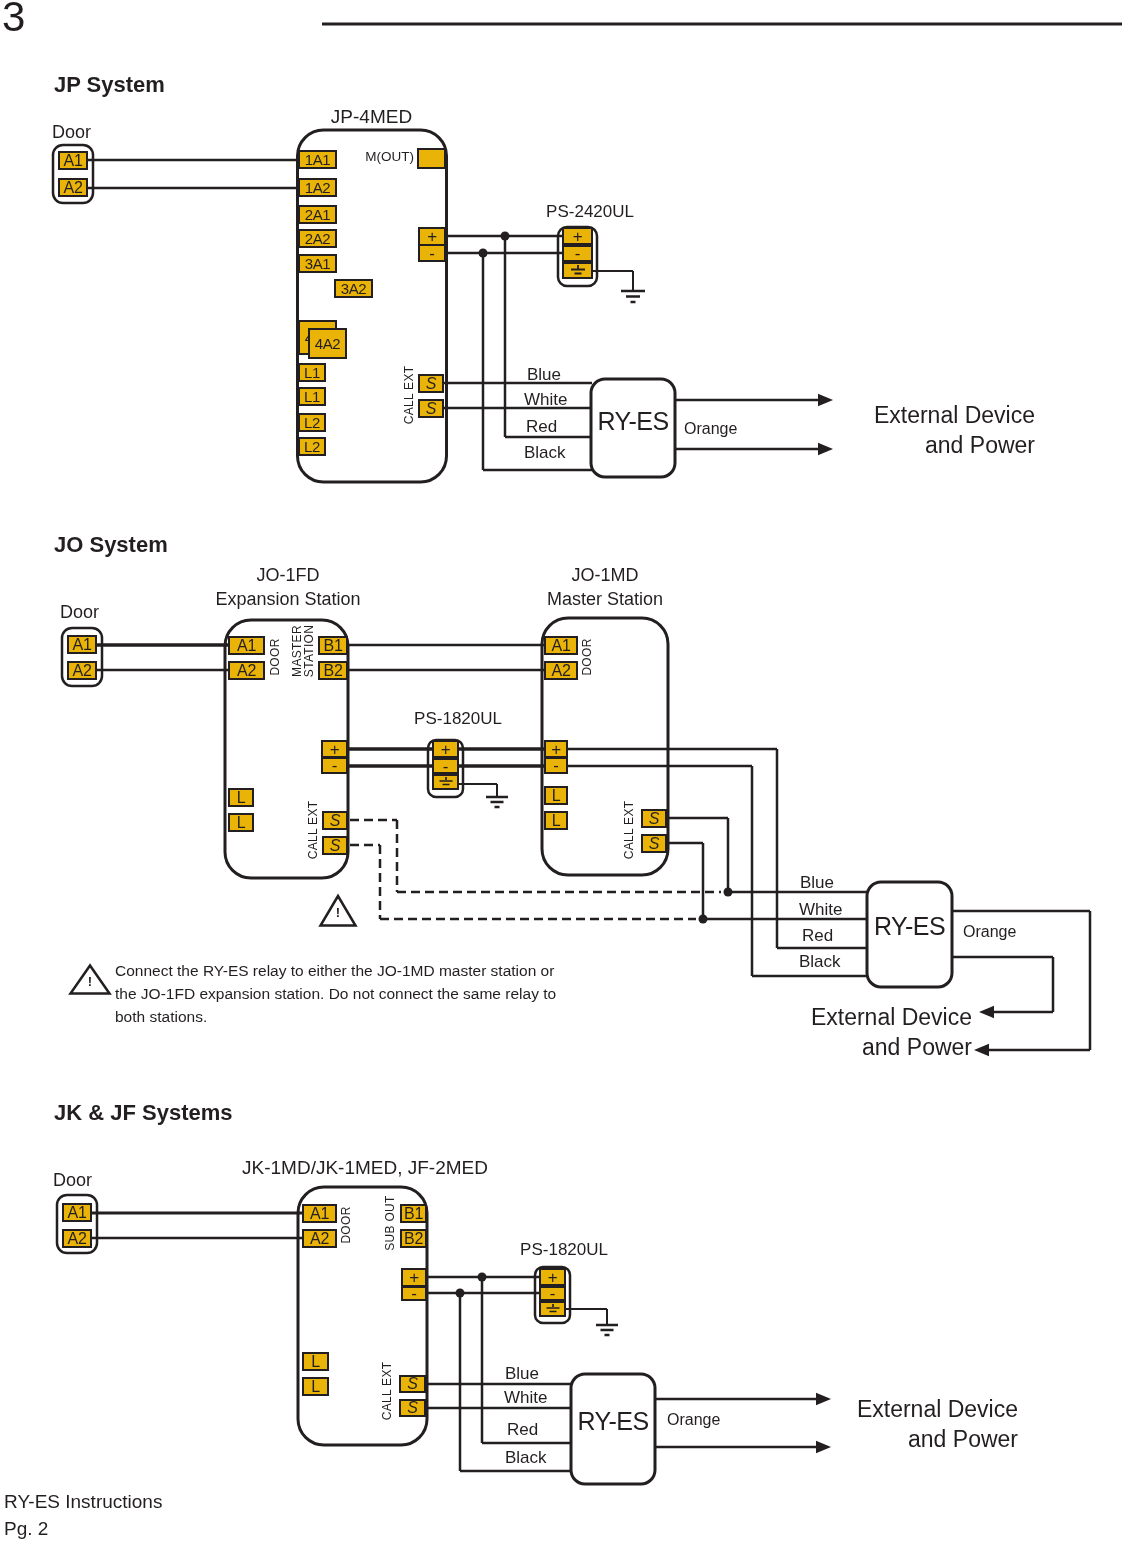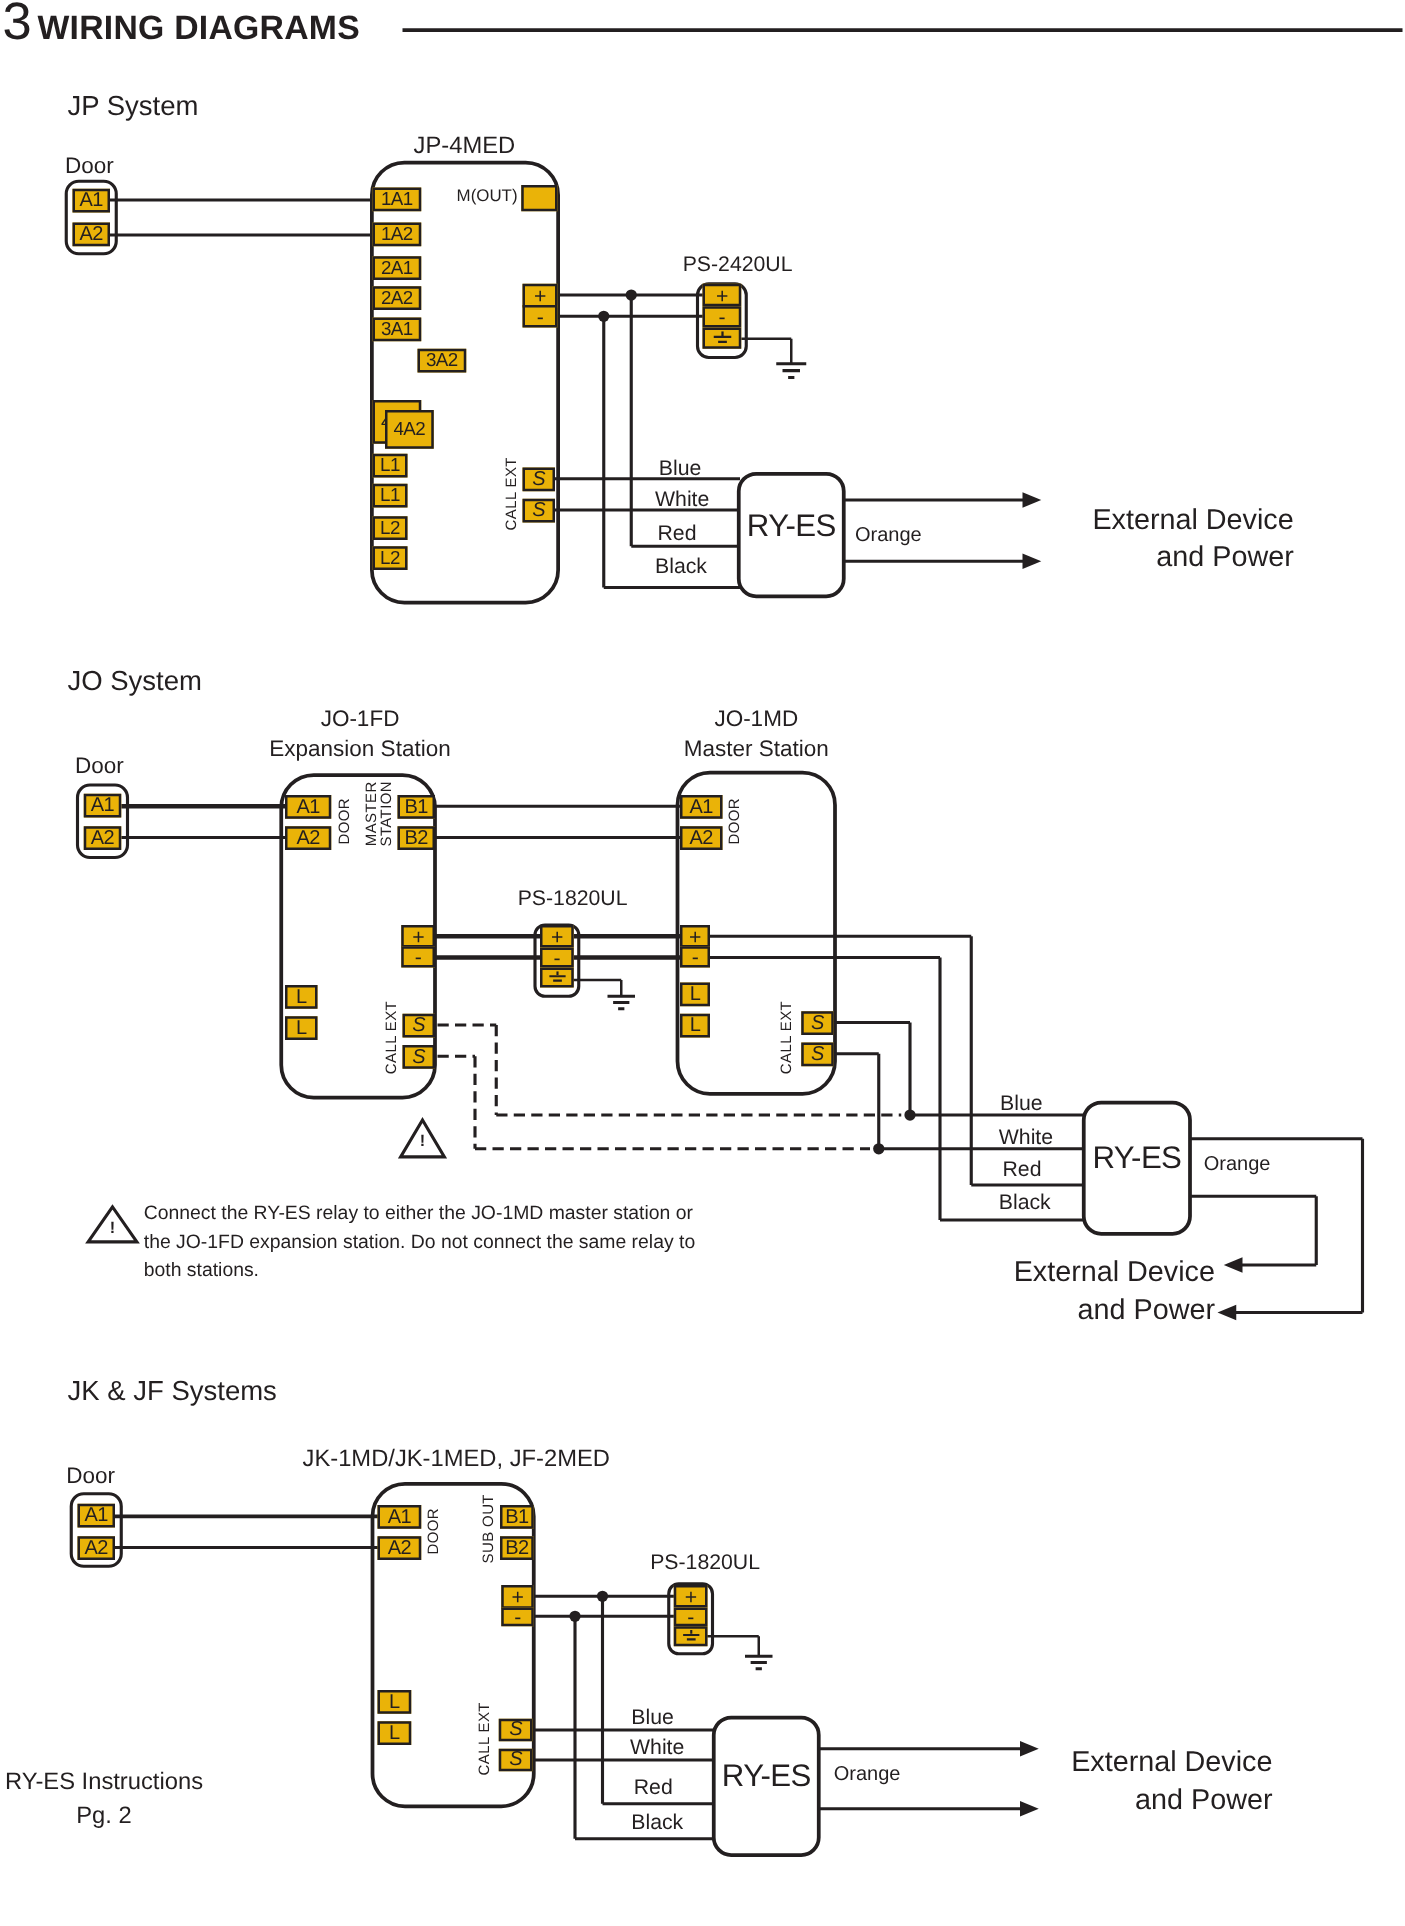--- a/index.html
+++ b/index.html
@@ -8,21 +8,21 @@
   .abs{position:absolute;}
   svg.layer{position:absolute;left:0;top:0;}
   .term{position:absolute;box-sizing:border-box;border:2px solid #231f20;background:#eab308;
         display:flex;align-items:center;justify-content:center;
         font-size:15px;letter-spacing:-0.4px;line-height:1;}
   .term.big{font-size:16px;}
   .term.it{font-style:italic;font-size:16px;}
   .term.sym{font-size:17px;}
   .h1num{font-size:42px;line-height:1;font-weight:400;}
   .h1{font-size:27px;font-weight:bold;letter-spacing:0.2px;}
-  .h2{font-size:22px;font-weight:normal;}
+  .h2{font-size:22px;font-weight:bold;}
   .utitle{text-align:center;font-size:19px;line-height:24px;}
   .utitle.sm{font-size:18px;}
   .doorlbl{font-size:18px;}
   .vlabel{position:absolute;font-size:12px;white-space:nowrap;letter-spacing:0.3px;
           transform:translate(-50%,-50%) rotate(-90deg);line-height:12px;text-align:center;}
   .wlabel{font-size:17px;}
   .olabel{font-size:16px;}
   .relaylbl{position:absolute;font-size:25px;text-align:center;letter-spacing:-0.5px;}
   .ext{position:absolute;font-size:23px;line-height:30px;text-align:right;}
   .pslbl{position:absolute;font-size:17px;text-align:right;}
@@ -121,21 +121,20 @@
         <path d="M596 1325 H618 M600.5 1330 H613.5 M604.5 1335 H609.5" stroke-width="2.5"></path>
       </g>
       <path d="M655 1399 H817"></path>
       <polygon points="831,1399 816,1392.8 816,1405.2" fill="#231f20" stroke="none"></polygon>
       <path d="M655 1447 H817"></path>
       <polygon points="831,1447 816,1440.8 816,1453.2" fill="#231f20" stroke="none"></polygon>
     </g>
   </svg>
 
   <div class="abs h1num" style="left:2px;top:-4px;">3</div>
-  <div class="abs h1" style="left:30px;top:7px;">WIRING DIAGRAMS</div>
 
   <div class="abs h2" style="left:54px;top:72px;">JP System</div>
   <div class="abs doorlbl" style="left:52px;top:122px;">Door</div>
   <div class="term big" style="left:58px;top:151px;width:30px;height:19px;">A1</div>
   <div class="term big" style="left:58px;top:178px;width:30px;height:19px;">A2</div>
 
   <div class="abs utitle" style="left:297px;top:105px;width:149px;">JP-4MED</div>
   <div class="term" style="left:298px;top:150px;width:39px;height:19px;">1A1</div>
   <div class="term" style="left:298px;top:178px;width:39px;height:19px;">1A2</div>
   <div class="term" style="left:298px;top:205px;width:39px;height:19px;">2A1</div>
@@ -278,18 +277,18 @@
   <div class="abs wlabel" style="left:505px;top:1364px;">Blue</div>
   <div class="abs wlabel" style="left:504px;top:1388px;">White</div>
   <div class="abs wlabel" style="left:507px;top:1420px;">Red</div>
   <div class="abs wlabel" style="left:505px;top:1448px;">Black</div>
   <div class="abs olabel" style="left:667px;top:1411px;">Orange</div>
   <div class="ext" style="left:828px;top:1394px;width:190px;">
     <div>External Device</div>
     <div>and Power</div>
   </div>
 
-  <div class="abs footer" style="left:4px;top:1412px;text-align:center;">
+  <div class="abs footer" style="left:4px;top:1488px;">
     <div>RY-ES Instructions</div>
     <div>Pg. 2</div>
   </div>
 
 </div>
 
 </body></html>

